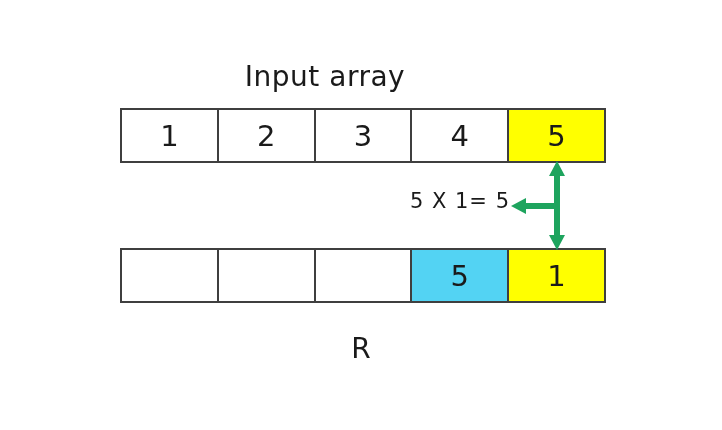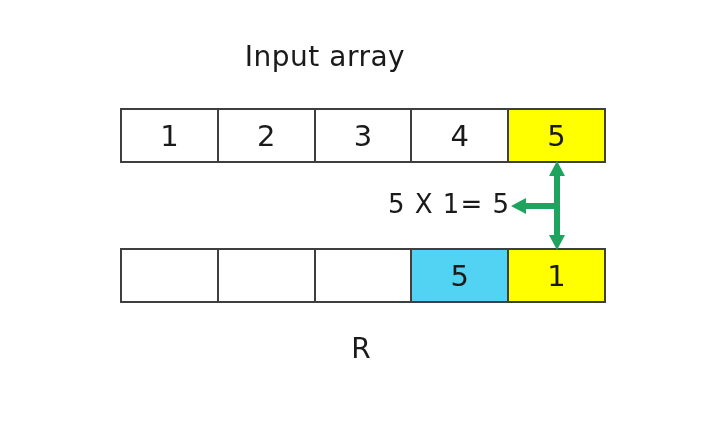--- a/index.html
+++ b/index.html
@@ -10,21 +10,21 @@
   body {
     width: 722px;
     height: 430px;
     position: relative;
     overflow: hidden;
     font-family: "DejaVu Sans", "Liberation Sans", sans-serif;
     color: #1a1a1a;
   }
   .title {
     position: absolute;
-    top: 40px;
+    top: 60px;
     left: 0;
     width: 650px;
     text-align: center;
     font-size: 28px;
     font-weight: 500;
     letter-spacing: 0.5px;
   }
   .array {
     position: absolute;
     left: 120px;
@@ -46,21 +46,21 @@
     justify-content: center;
     font-size: 29px;
     font-weight: 500;
     background: #ffffff;
   }
   .cell:last-child { border-right: none; }
   .operation {
     position: absolute;
     top: 189px;
     right: 212px;
-    font-size: 26px;
+    font-size: 21px;
     font-weight: 500;
     white-space: nowrap;
     letter-spacing: 1px;
   }
   .result-label {
     position: absolute;
     top: 332px;
     left: 0;
     width: 722px;
     text-align: center;

